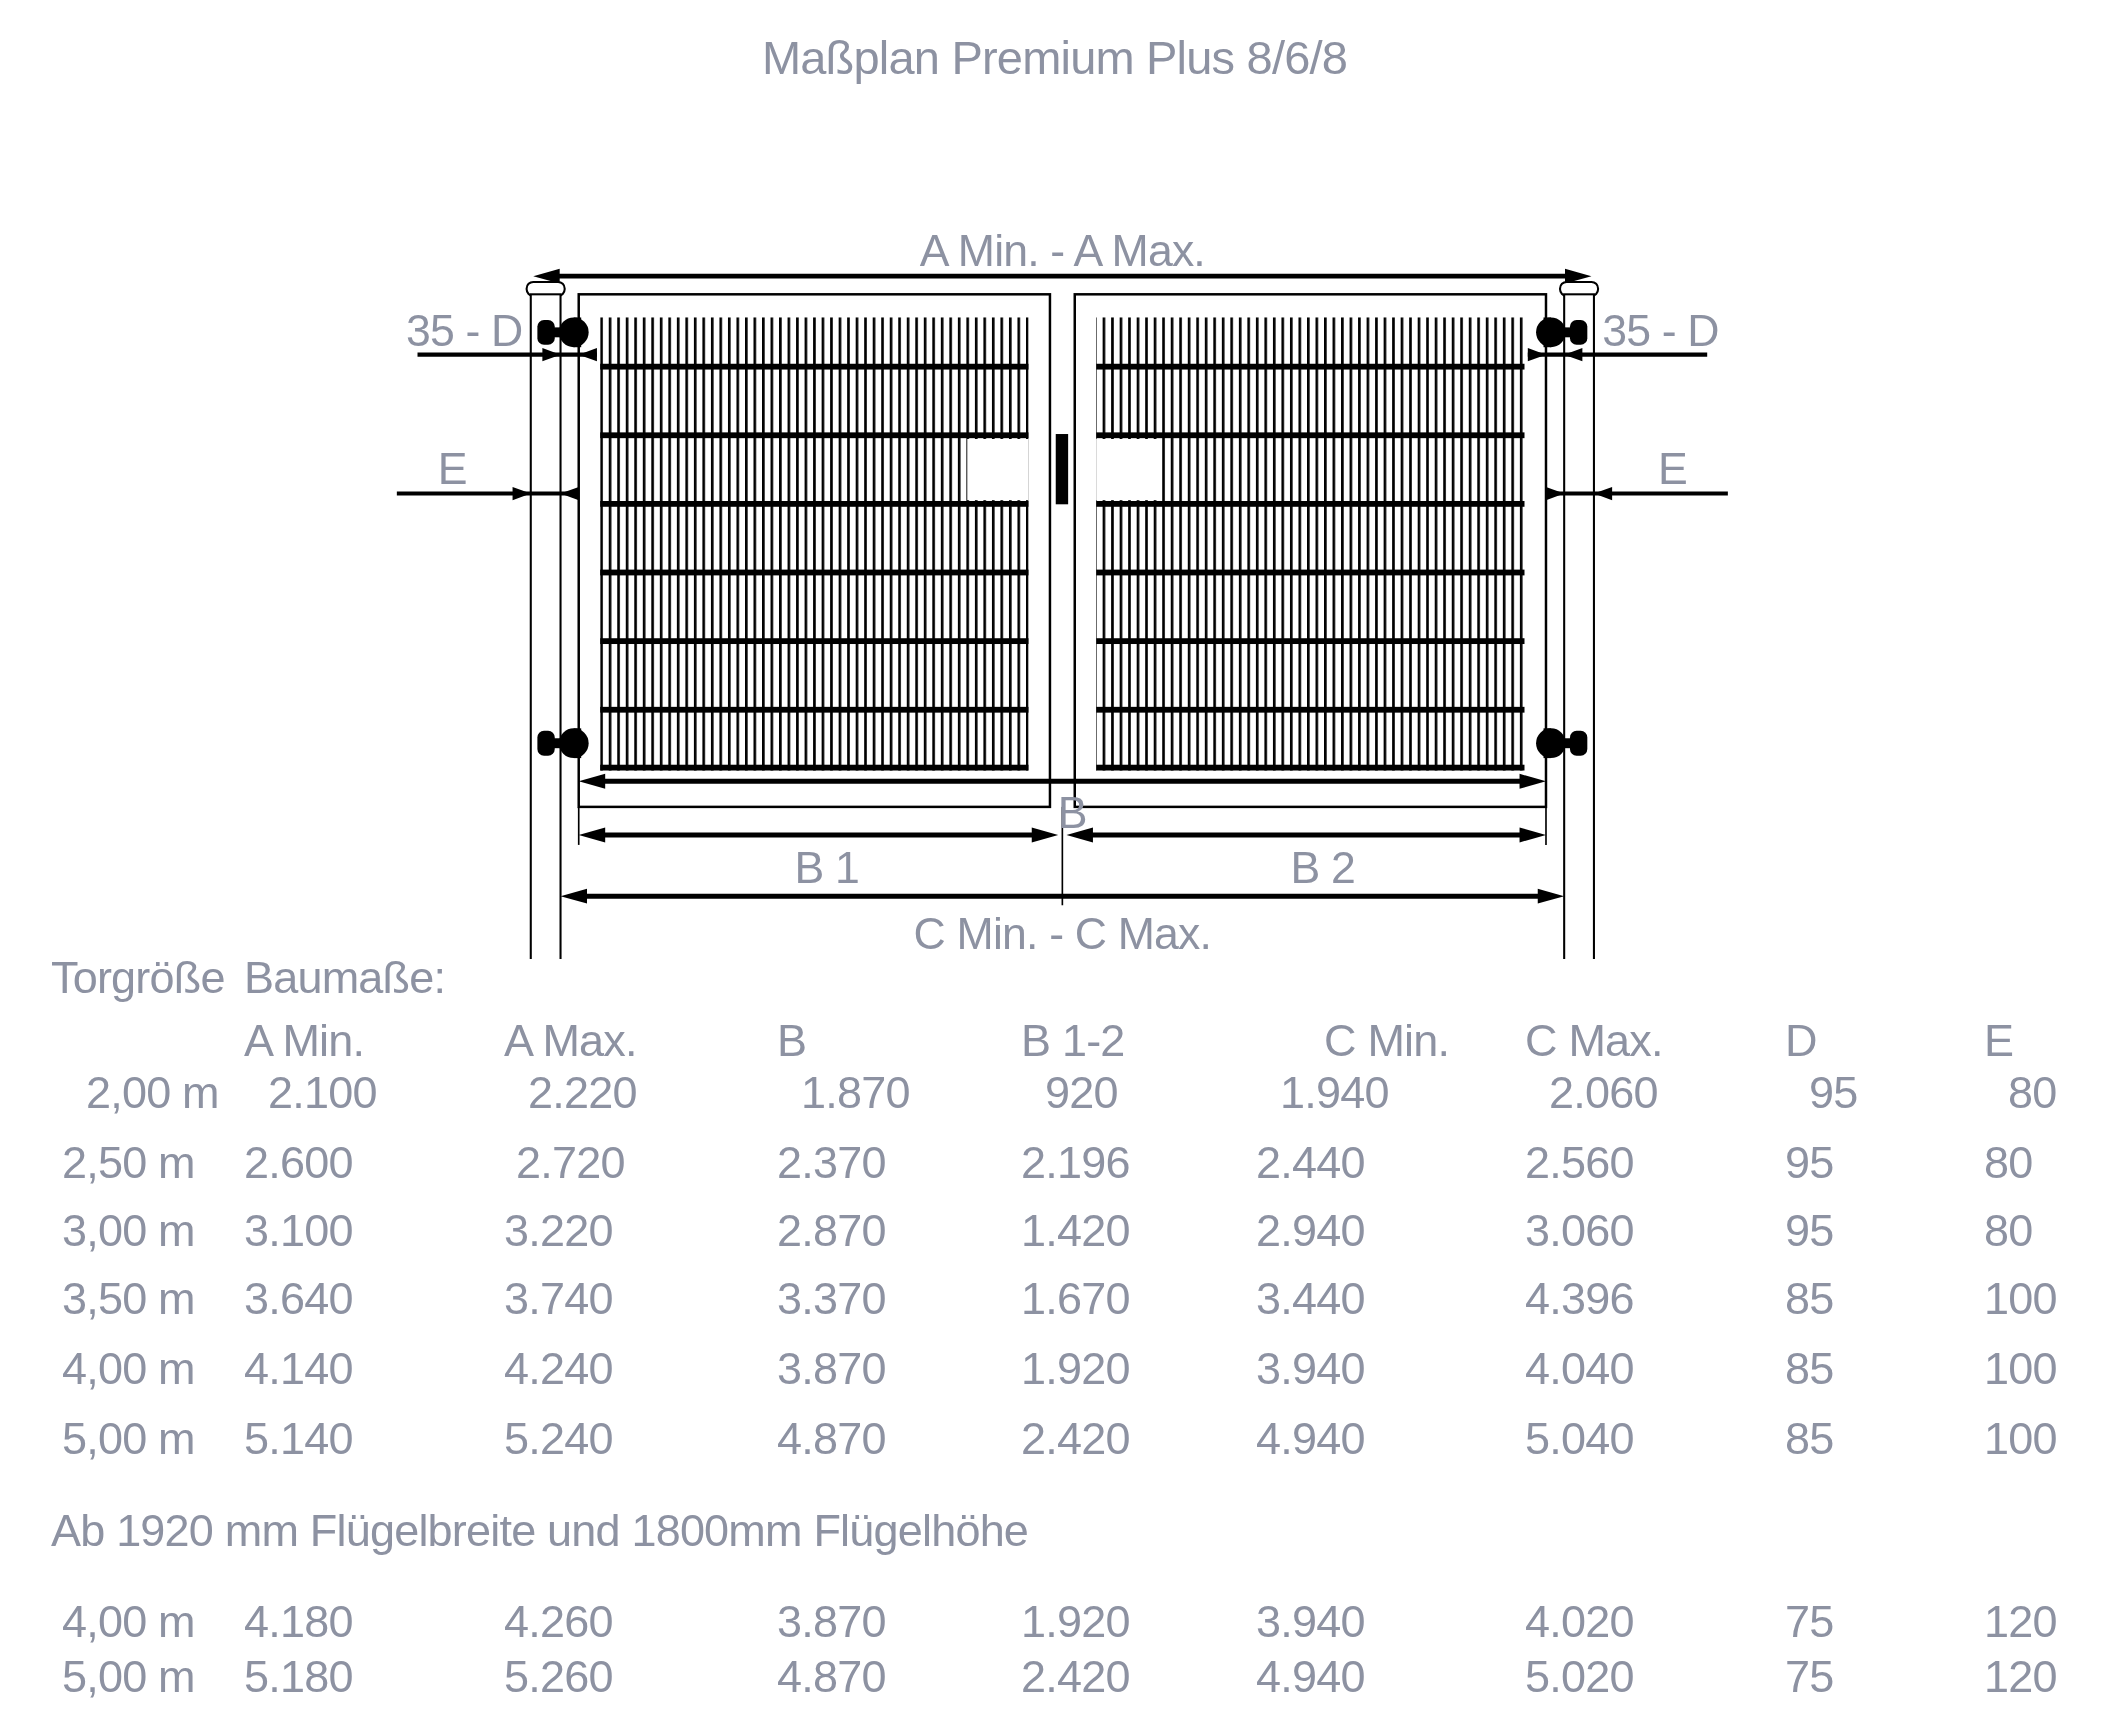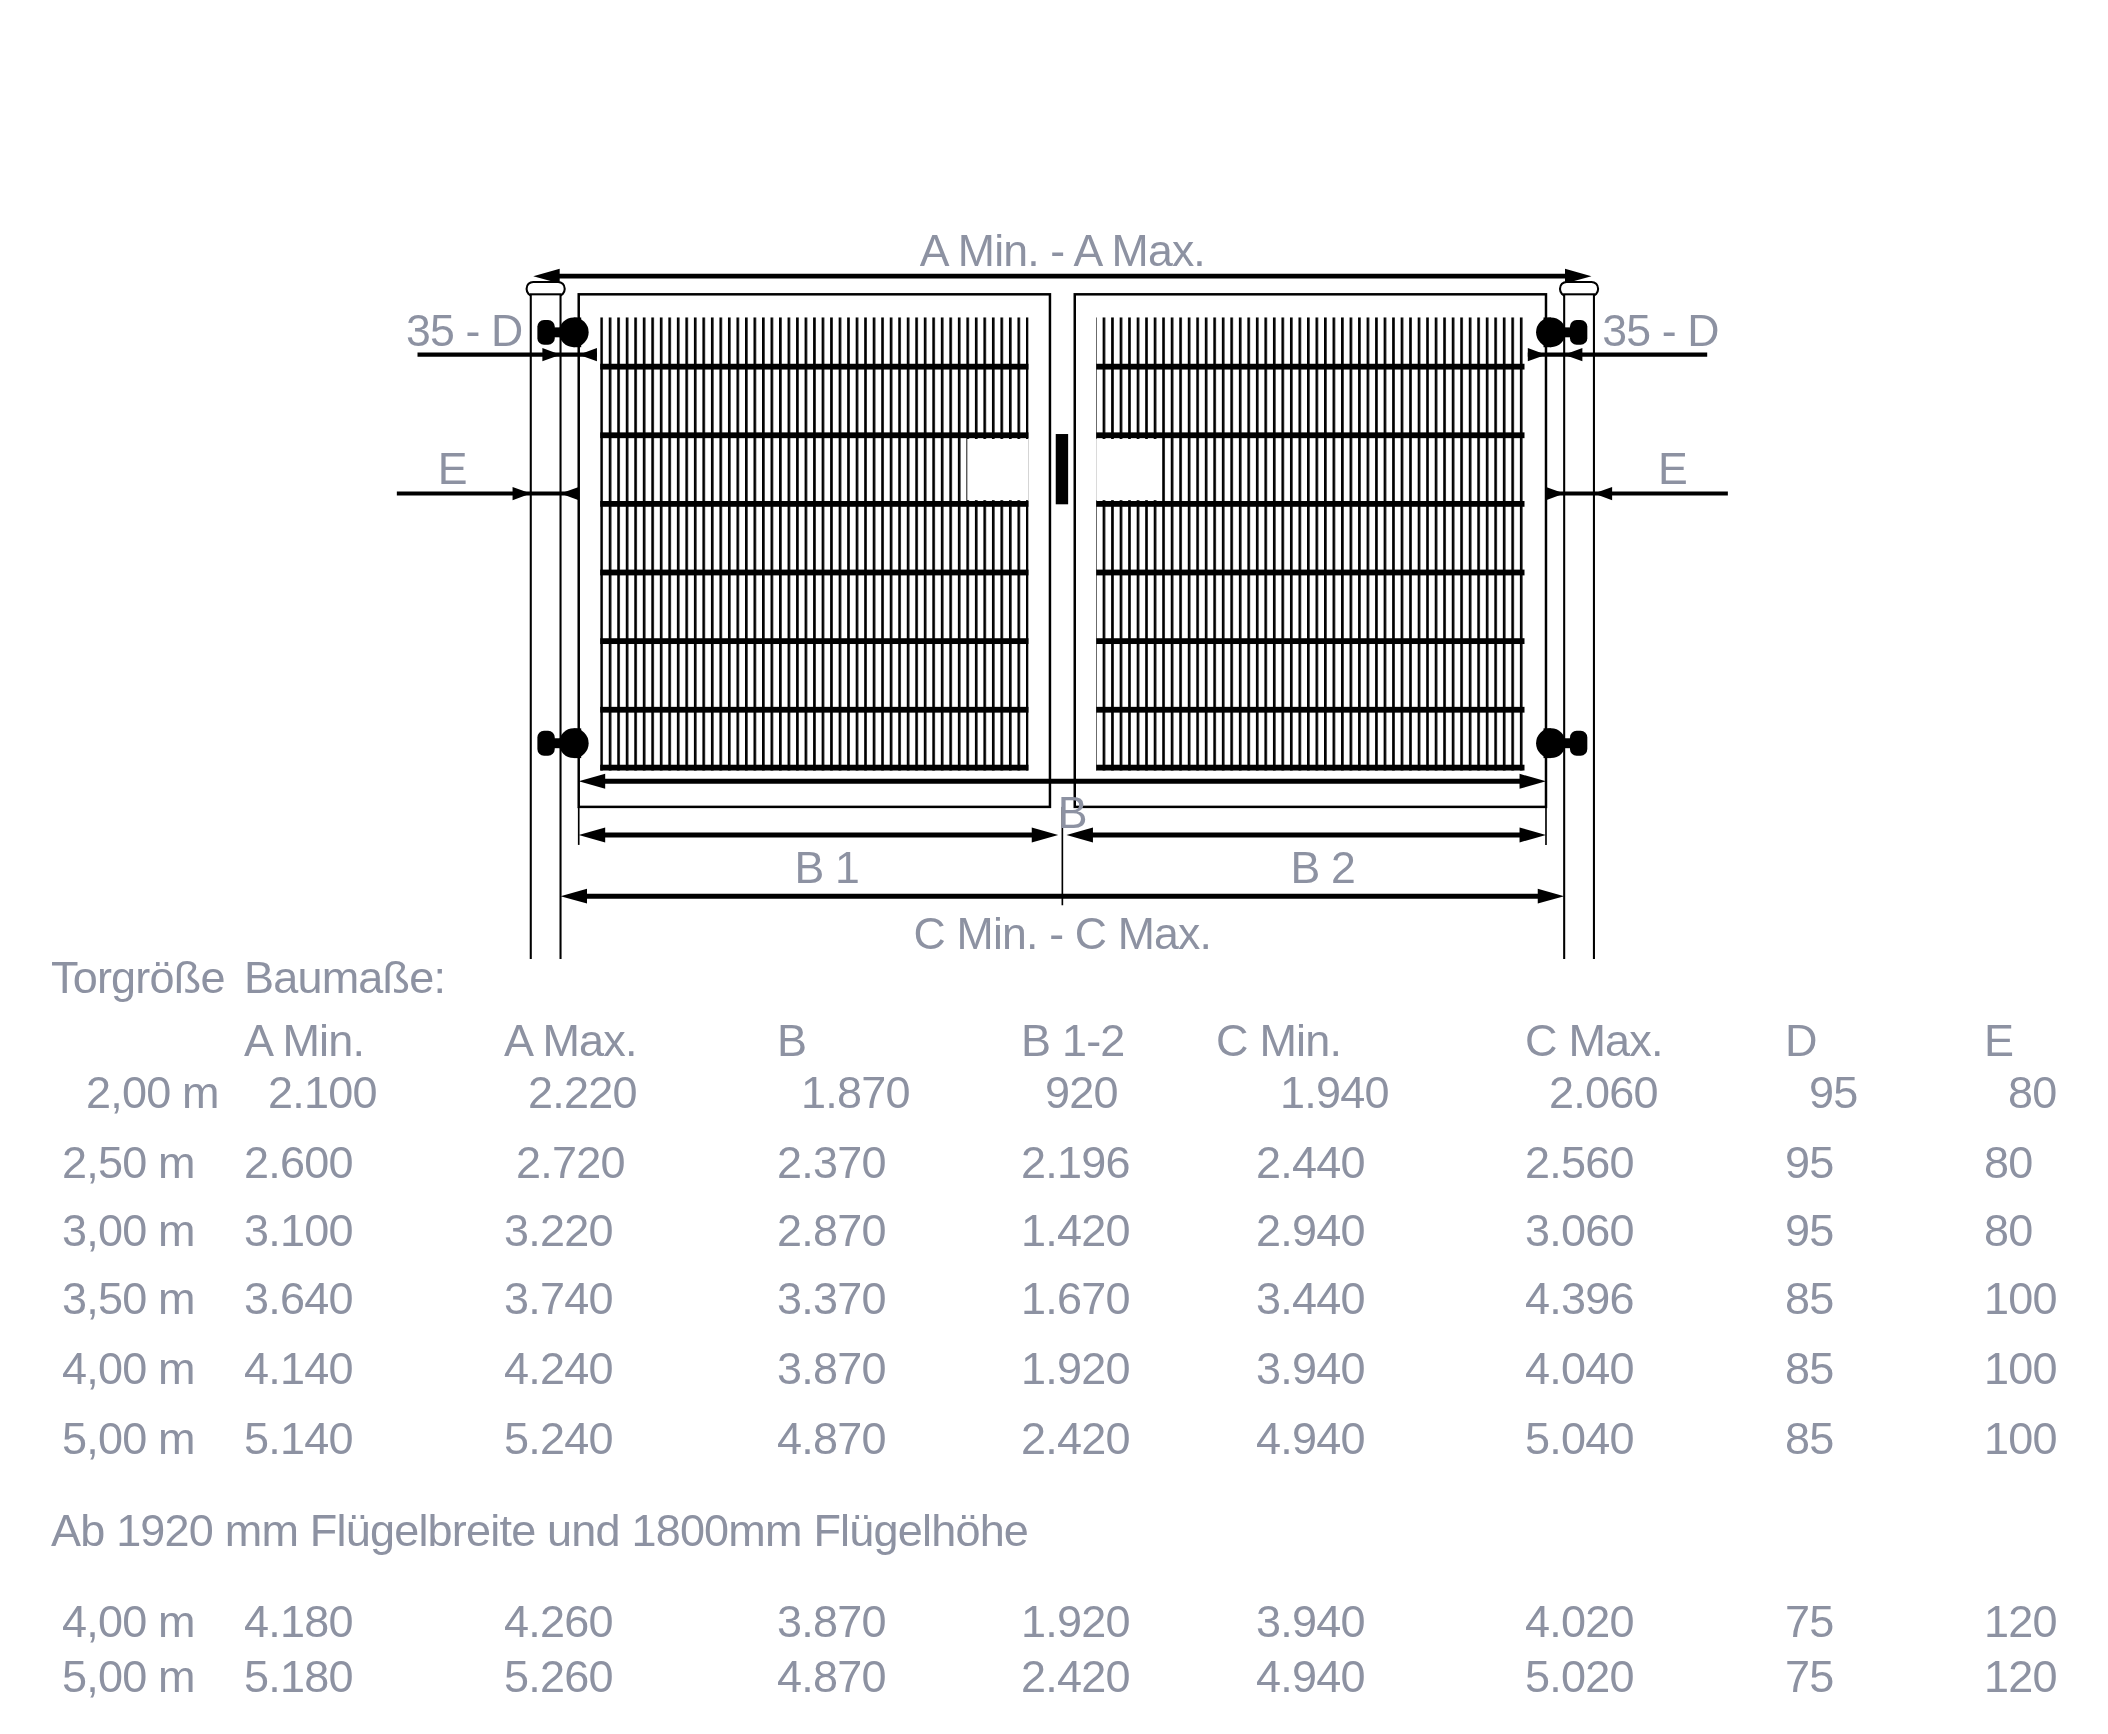--- a/index.html
+++ b/index.html
@@ -34,20 +34,21 @@
   .note-line {
     position:absolute; left:51px; top:1505px;
     font-size:45px; letter-spacing:-0.8px; color:#8d92a2; white-space:pre;
   }
 </style>
 </head>
 <body>
 
 <div class="canvas">
 
+  <div class="title-line" id="title1">Maßplan Premium Plus 8/6/8</div>
 
   <svg width="2109" height="959" viewBox="0 0 2551 1160" style="position:absolute;left:0;top:0;">
     <defs>
       <pattern id="bars" x="726" y="0" width="10.3" height="12" patternUnits="userSpaceOnUse">
         <rect x="0" y="0" width="3.2" height="12" fill="#000"></rect>
       </pattern>
     </defs>
 
     <text x="1285" y="322" text-anchor="middle">A Min. - A Max.</text>
     <g>
@@ -182,21 +183,21 @@
   <div class="tablewrap">
     <div class="trow" style="top:952px;">
       <span style="left:51px;">Torgröße</span>
       <span style="left:244px;">Baumaße:</span>
     </div>
     <div class="trow" style="top:1015px;">
       <span style="left:244px;">A Min.</span>
       <span style="left:504px;">A Max.</span>
       <span style="left:777px;">B</span>
       <span style="left:1021px;">B 1-2</span>
-      <span style="left:1216px;">C Min.</span>
+      <span style="left:1324px;">C Min.</span>
       <span style="left:1525px;">C Max.</span>
       <span style="left:1785px;">D</span>
       <span style="left:1984px;">E</span>
     </div>
 
     <div id="rows-host">
         <div class="trow" style="top: 1067px; margin-left: 24px;">
           <span style="left: 62px;">2,00 m</span>
           <span style="left: 244px;">2.100</span>
           <span style="left: 504px;">2.220</span>

